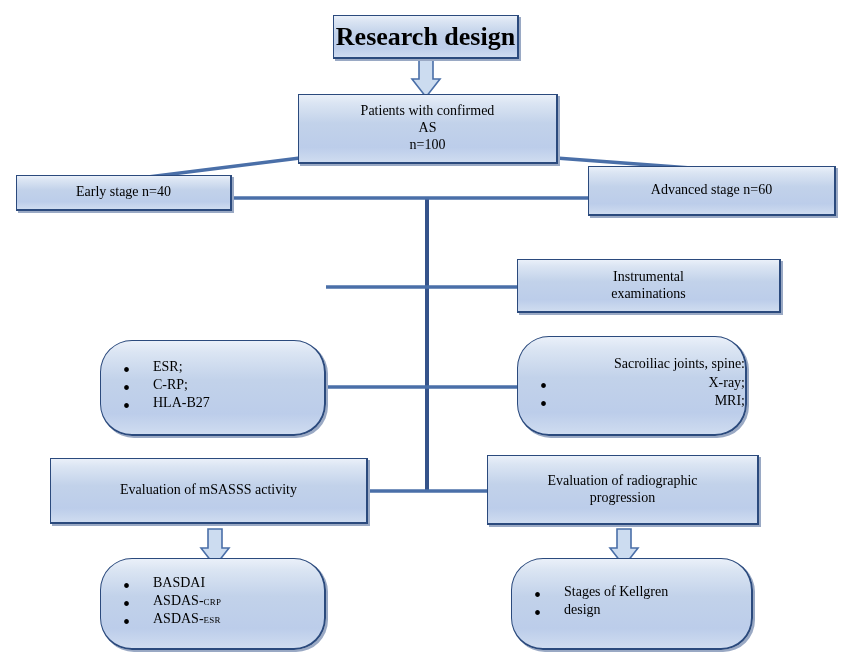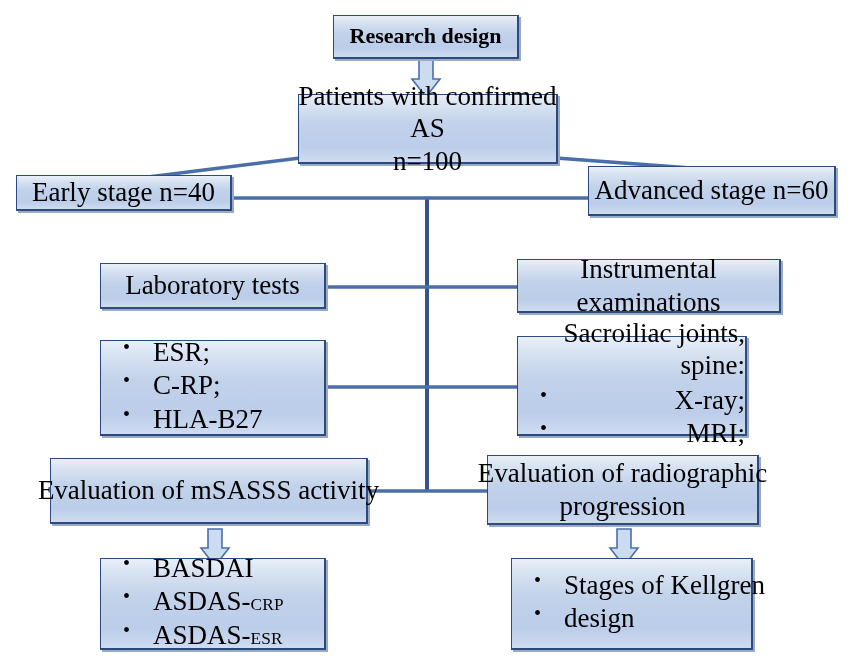--- a/index.html
+++ b/index.html
@@ -39,38 +39,39 @@
                 #bccdea 78%,
                 #cfdcf0 100%);
     border: 1px solid #2b4a7d;
     border-right-width: 2px;
     border-bottom-width: 2px;
     box-shadow: 2px 2px 0 0 #9aa9c4;
     display: flex;
     flex-direction: column;
     justify-content: center;
     color: #000000;
-    font-size: 27px;
+    font-size: 14px;
     line-height: 1.2;
     z-index: 3;
   }
   .node.center {
     align-items: center;
     text-align: center;
   }
   .node.bold {
     font-weight: bold;
-    font-size: 22px;
+    font-size: 26px;
   }
   .node .line-txt { display: block; white-space: nowrap; }
 
   
   .node.listy {
     justify-content: center;
     padding: 4px 0 8px 14px;
+    border-radius: 32px;
   }
   .node .lead {
     display: block;
     padding-left: 8px;
     margin-bottom: 1px;
   }
   .node ul {
     margin: 0;
     padding: 0;
     list-style: none;
@@ -139,23 +140,20 @@
   </div>
 
   <div class="node center" style="left:16px; top:175px; width:216px; height:36px;">
     <span class="line-txt">Early stage n=40</span>
   </div>
 
   <div class="node center" style="left:588px; top:166px; width:248px; height:50px;">
     <span class="line-txt">Advanced stage n=60</span>
   </div>
 
-  <div class="node center" style="left:100px; top:263px; width:226px; height:46px;">
-    <span class="line-txt">Laboratory tests</span>
-  </div>
 
   <div class="node center" style="left:517px; top:259px; width:264px; height:54px;">
     <span class="line-txt">Instrumental</span>
     <span class="line-txt">examinations</span>
   </div>
 
   <div class="node listy" style="left:100px; top:340px; width:226px; height:96px;">
     <ul>
       <li>ESR;</li>
       <li>C-RP;</li>

